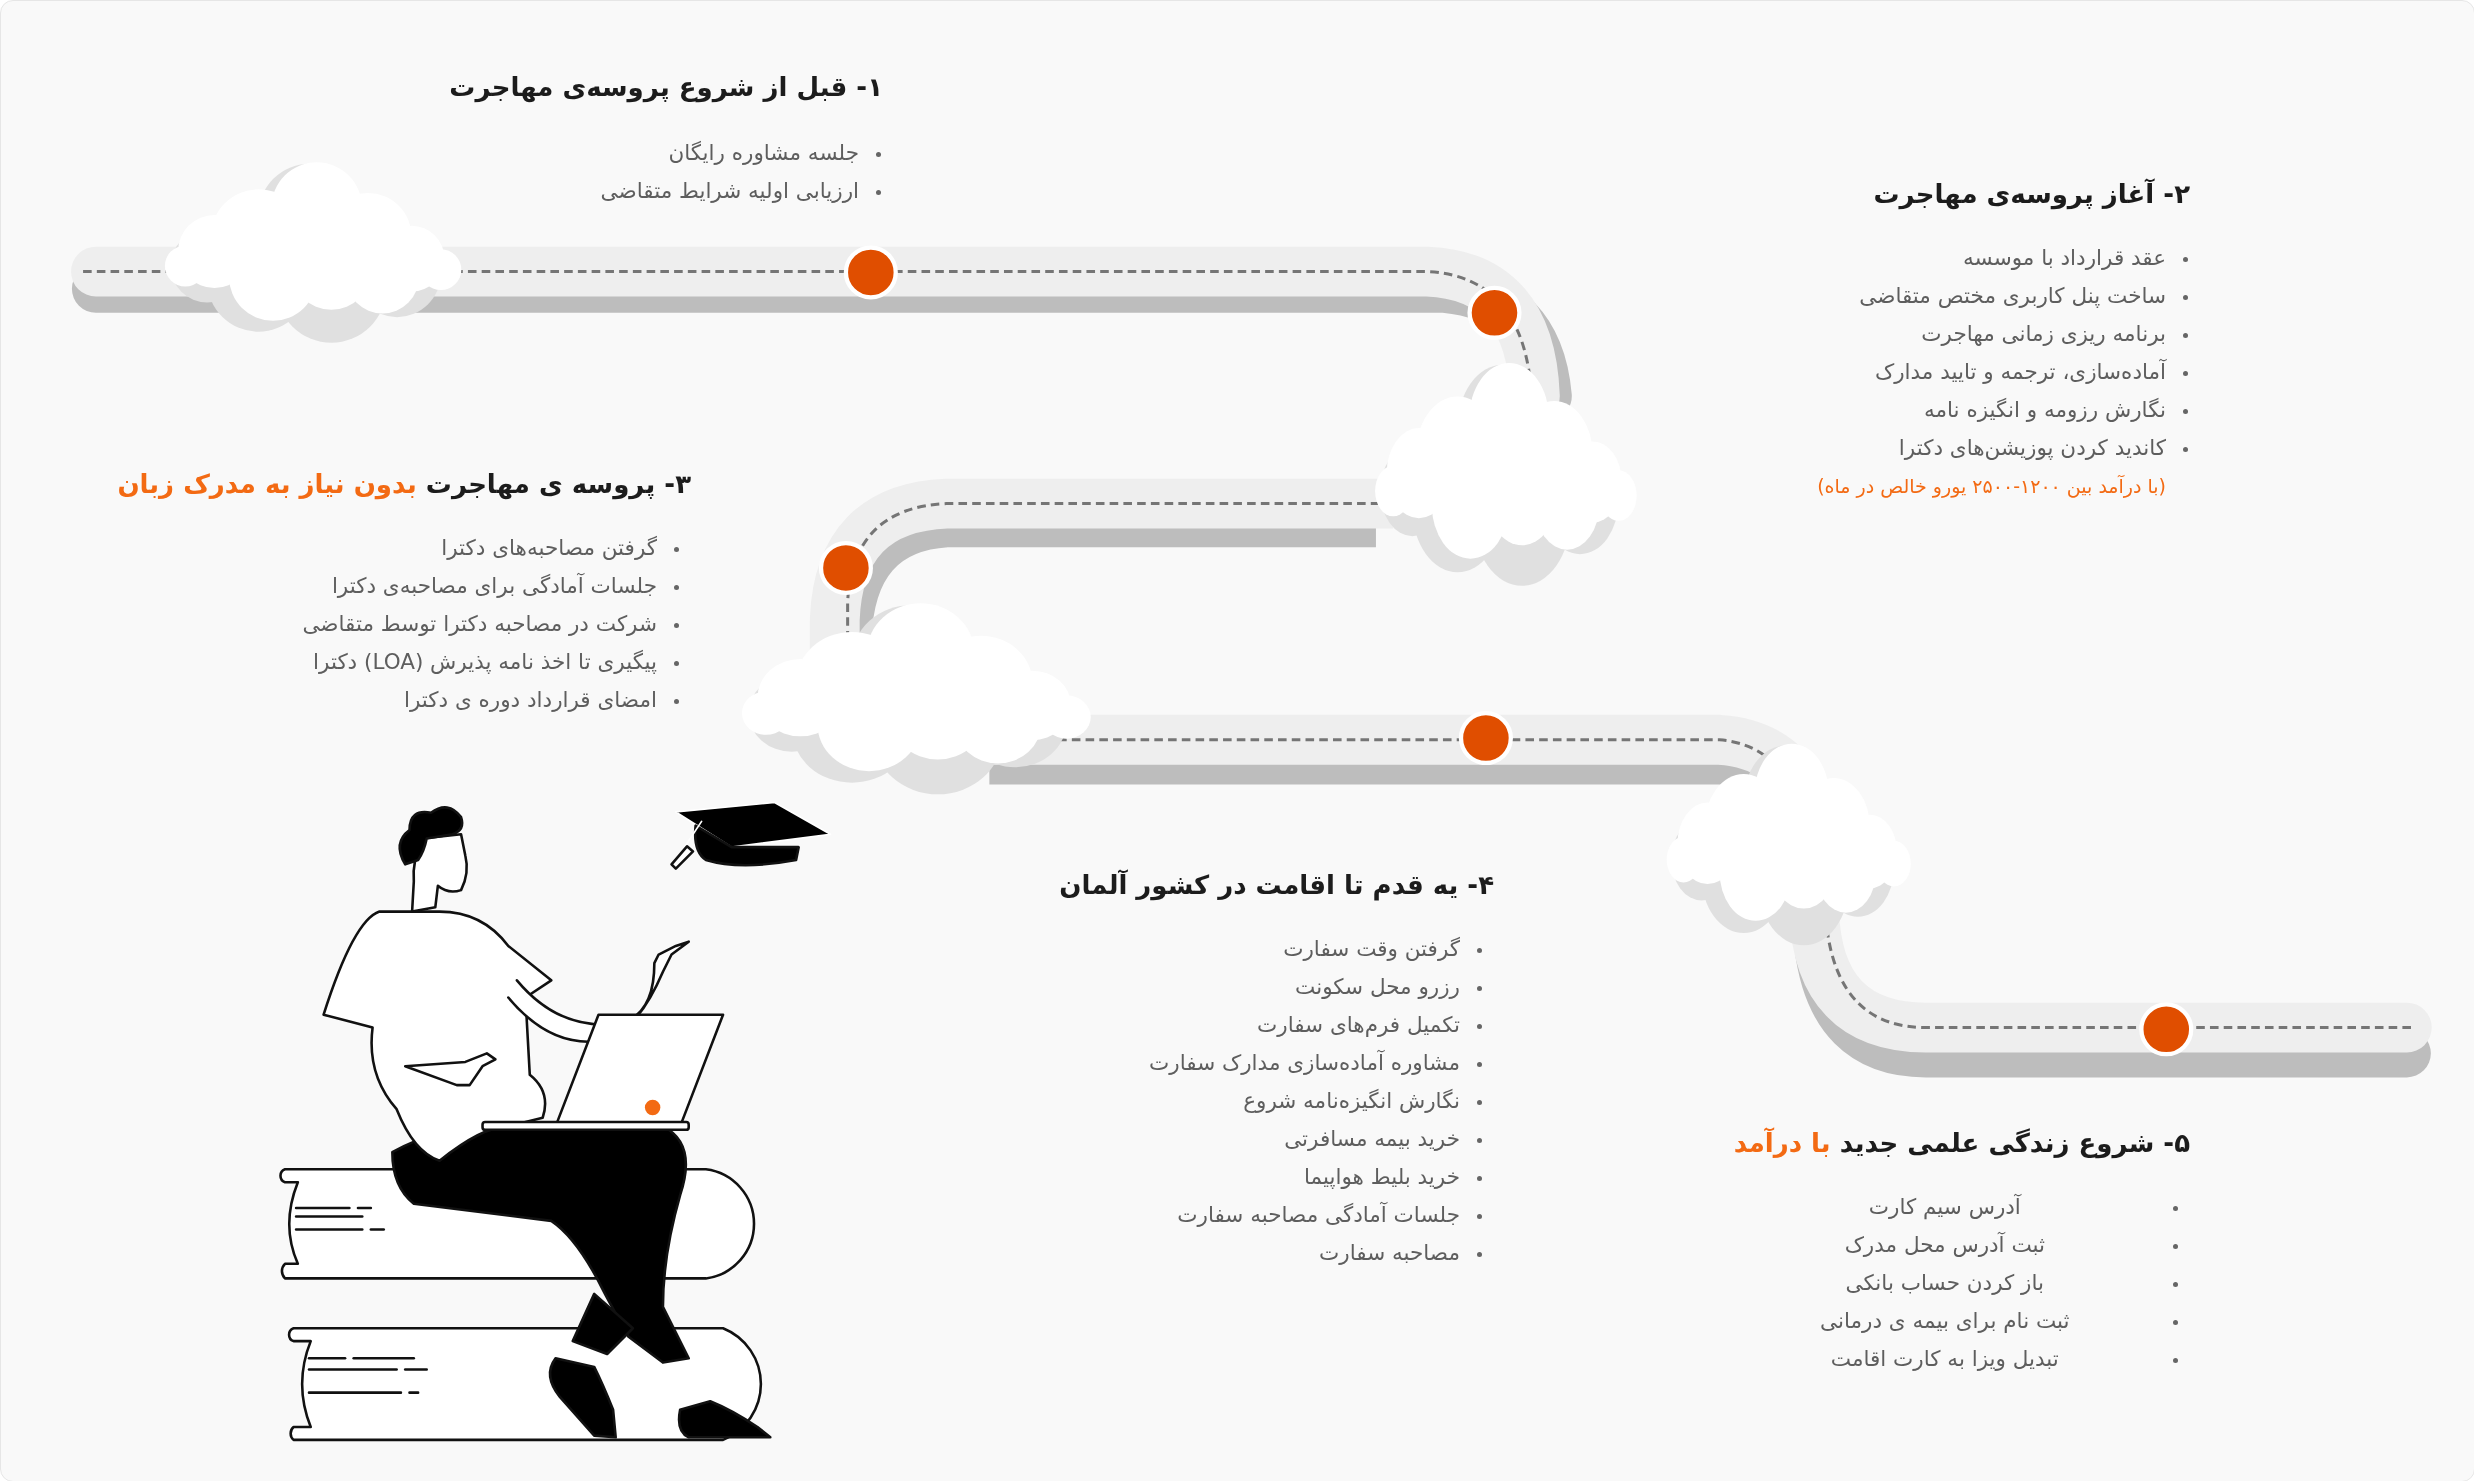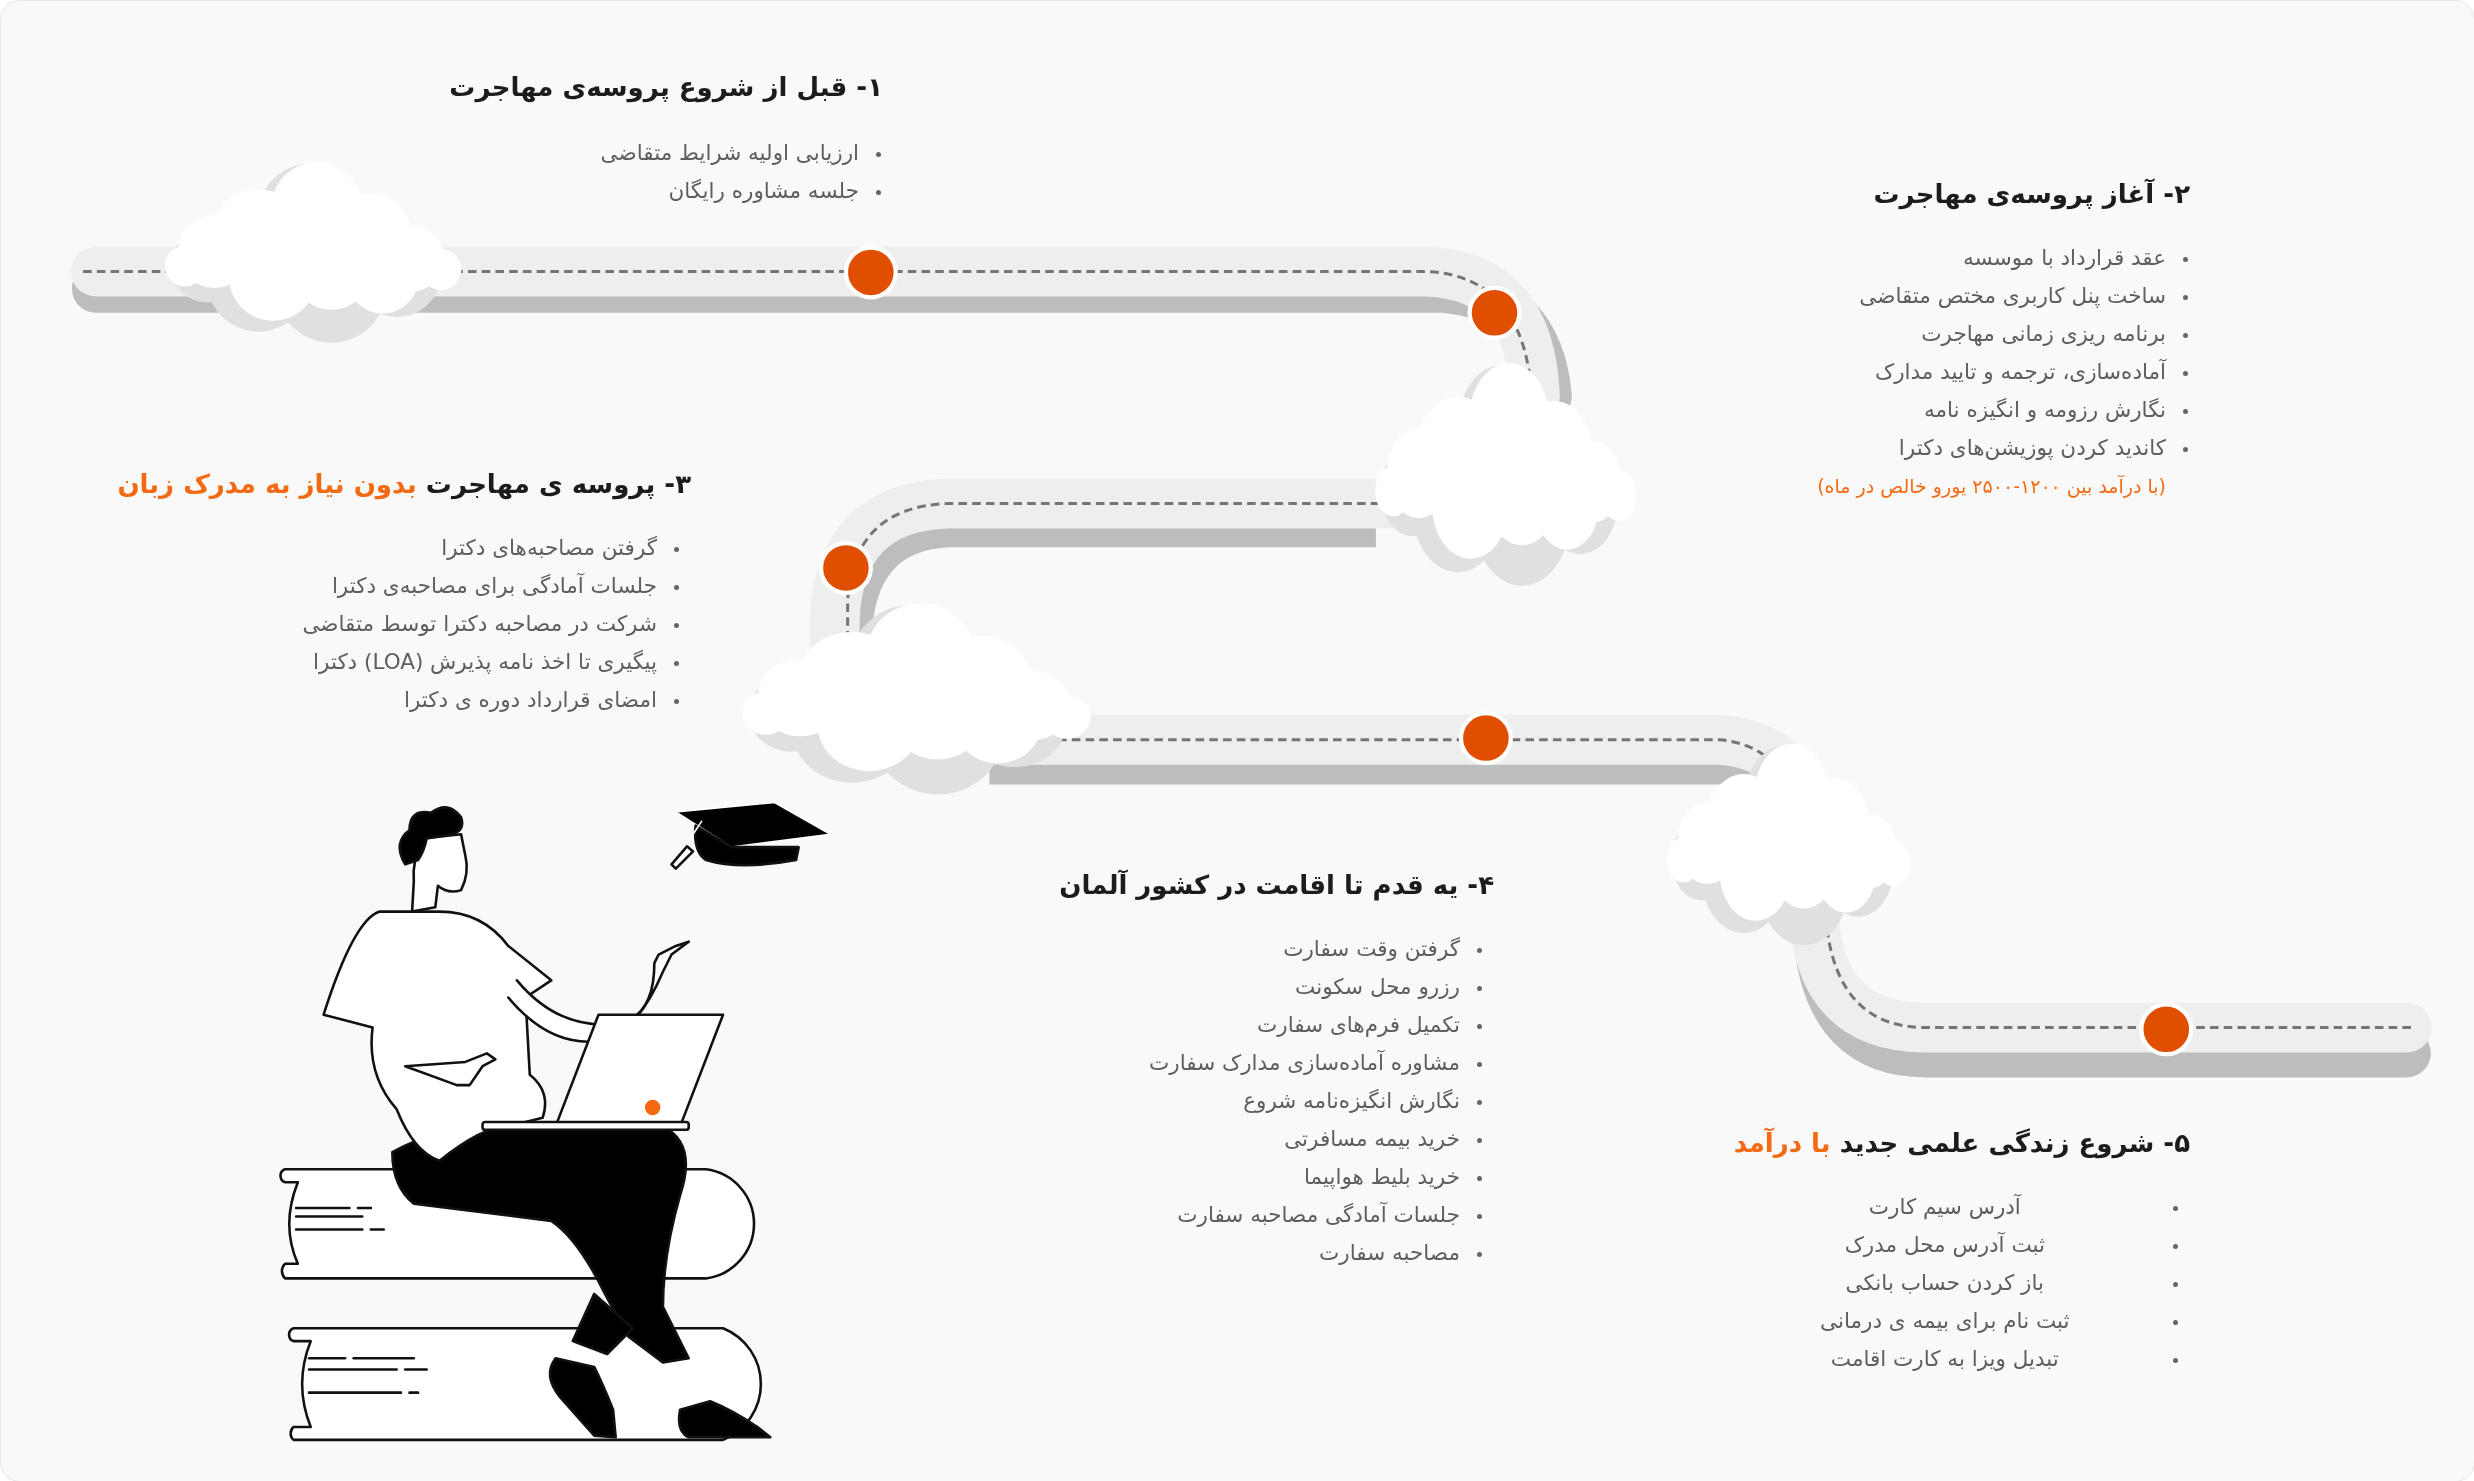--- a/index.html
+++ b/index.html
@@ -1,19 +1,19 @@
 <!DOCTYPE html>
 <html style="font-size:13.7px"><head>
 <meta charset="utf-8">
 <style>
   html, body { margin: 0; padding: 0; background: #ffffff; }
   body { width: 2475px; height: 1481px; position: relative; overflow: hidden; font-family: "DejaVu Sans", sans-serif; }
   .canvas {
     position: absolute; left: 0; top: 0; width: 2473px; height: 1480px;
-    background: #f9f9f9; border: 0.9px solid #e6e6e6; border-radius: 20px; overflow: hidden;
+    background: #f9f9f9; border: 0.9px solid #e6e6e6; border-radius: 13px; overflow: hidden;
   }
   svg.scene { position: absolute; left: 0; top: 0; }
   .step { position: absolute; direction: rtl; text-align: right; }
   .step h2 {
     margin: 0; font-size: 26px; font-weight: bold; color: #1c1c1c; line-height: 38px; white-space: nowrap;
   }
   .step h2 .accent { color: #f36a13; }
   .step ul { margin: 26px 0 0 0; padding: 0 24px 0 0; list-style: none; }
   .step li {
     position: relative; font-size: 21.5px; color: #5e5e5e; line-height: 38px; white-space: nowrap;
@@ -138,22 +138,22 @@
       </g>
     </g>
   </svg>
 
   <div class="step" style="right:1591px; top:67px;">
     <h2>
       <span>۱-</span>
       <span>قبل از شروع پروسه‌ی مهاجرت</span>
     </h2>
     <ul style="margin-top:27.5px">
+      <li>جلسه مشاوره رایگان</li>
       <li>ارزیابی اولیه شرایط متقاضی</li>
-      <li>جلسه مشاوره رایگان</li>
     </ul>
   </div>
 
   <div class="step" style="right:284px; top:174px;margin-left:48px;">
     <h2>
       <span>۲-</span>
       <span>آغاز پروسه‌ی مهاجرت</span>
     </h2>
     <ul>
       <li>عقد قرارداد با موسسه</li>

